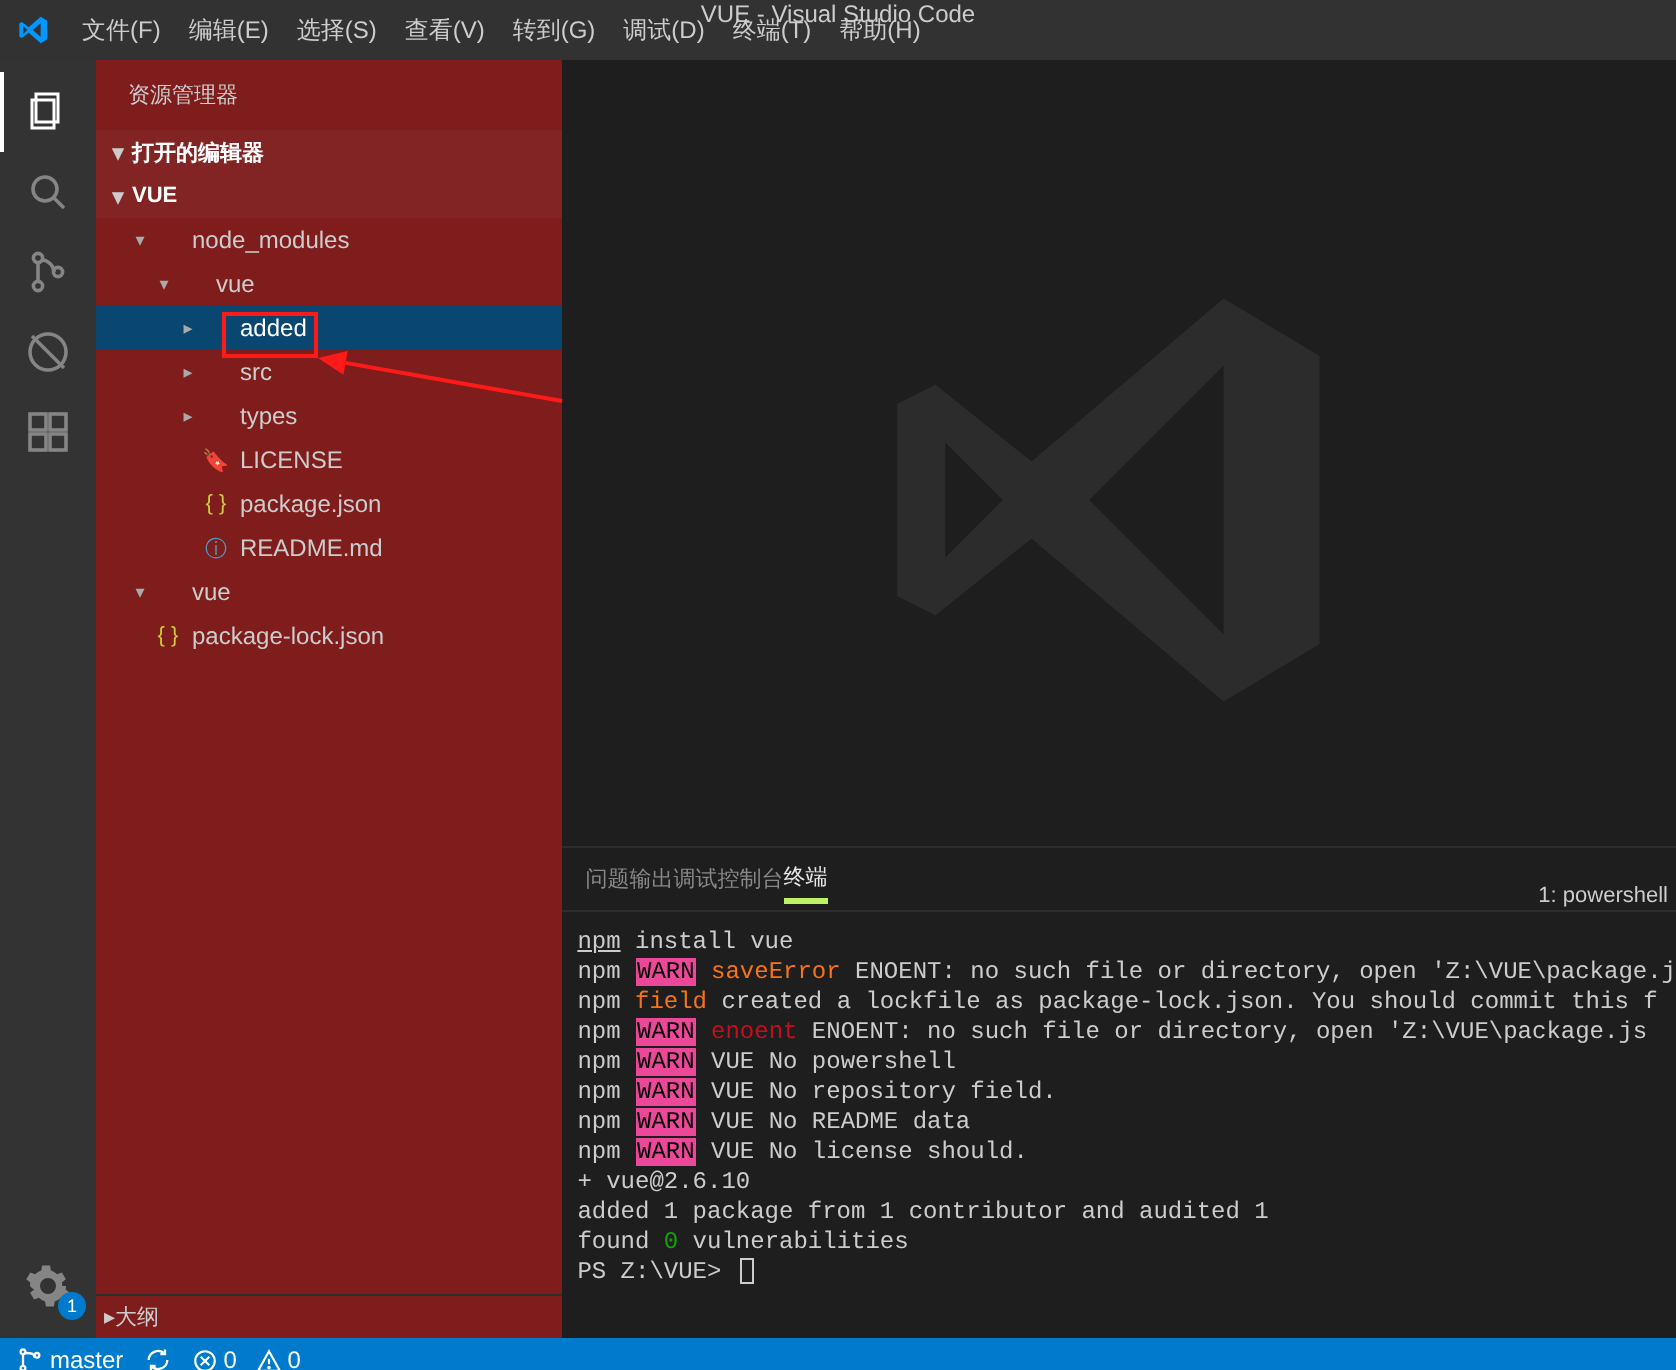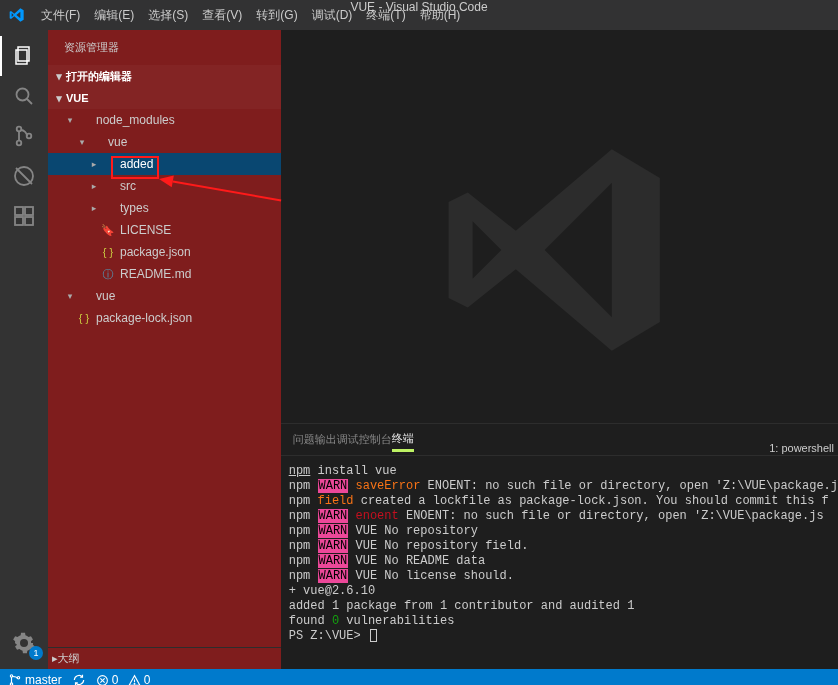--- a/index.html
+++ b/index.html
@@ -206,21 +206,21 @@
           <div class="tab">输出</div>
           <div class="tab">调试控制台</div>
           <div class="tab active">终端</div>
           <div class="term-select">1: powershell</div>
       </div>
       <div class="term" id="term">
           <div><span>         </span><span class="und">npm</span><span> install vue</span></div>
           <div><span>npm </span><span class="c-yel">WARN</span><span> </span><span class="c-mag">saveError</span><span> ENOENT: no such file or directory, open 'Z:\VUE\package.j</span></div>
           <div><span>npm </span><span class="c-mag">field</span><span> created a lockfile as package-lock.json. You should commit this f</span></div>
           <div><span>npm </span><span class="c-yel">WARN</span><span> </span><span class="c-red">enoent</span><span> ENOENT: no such file or directory, open 'Z:\VUE\package.js</span></div>
-          <div><span>npm </span><span class="c-yel">WARN</span><span> VUE No repository</span></div>
+          <div><span>npm </span><span class="c-yel">WARN</span><span> VUE No powershell</span></div>
           <div><span>npm </span><span class="c-yel">WARN</span><span> VUE No repository field.</span></div>
           <div><span>npm </span><span class="c-yel">WARN</span><span> VUE No README data</span></div>
           <div><span>npm </span><span class="c-yel">WARN</span><span> VUE No license should.</span></div>
           <div><span></span></div>
           <div><span>+ vue@2.6.10</span></div>
           <div><span>added 1 package from 1 contributor and audited 1</span></div>
           <div><span>found </span><span class="c-grn">0</span><span> vulnerabilities</span></div>
           <div><span></span></div>
           <div><span>PS Z:\VUE&gt; </span><span class="cursor"></span></div>
         </div>

